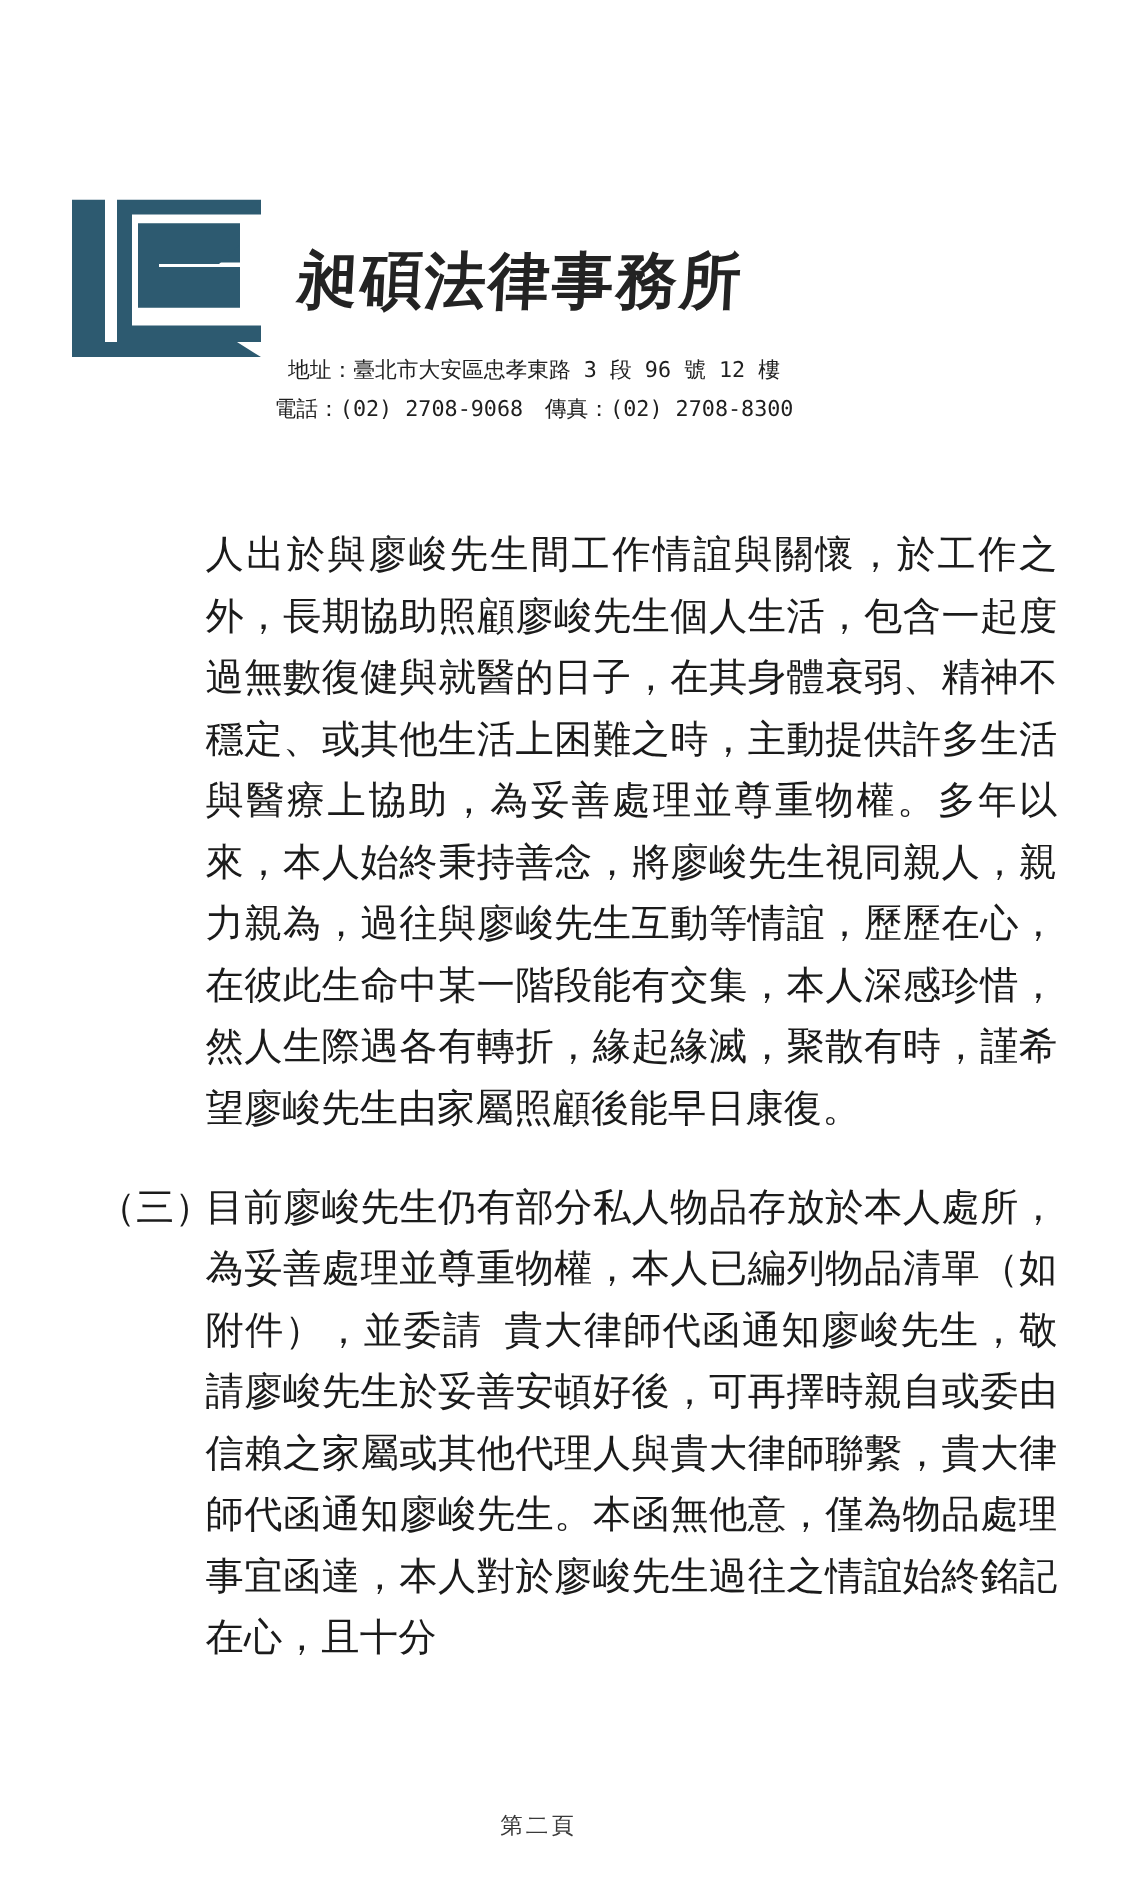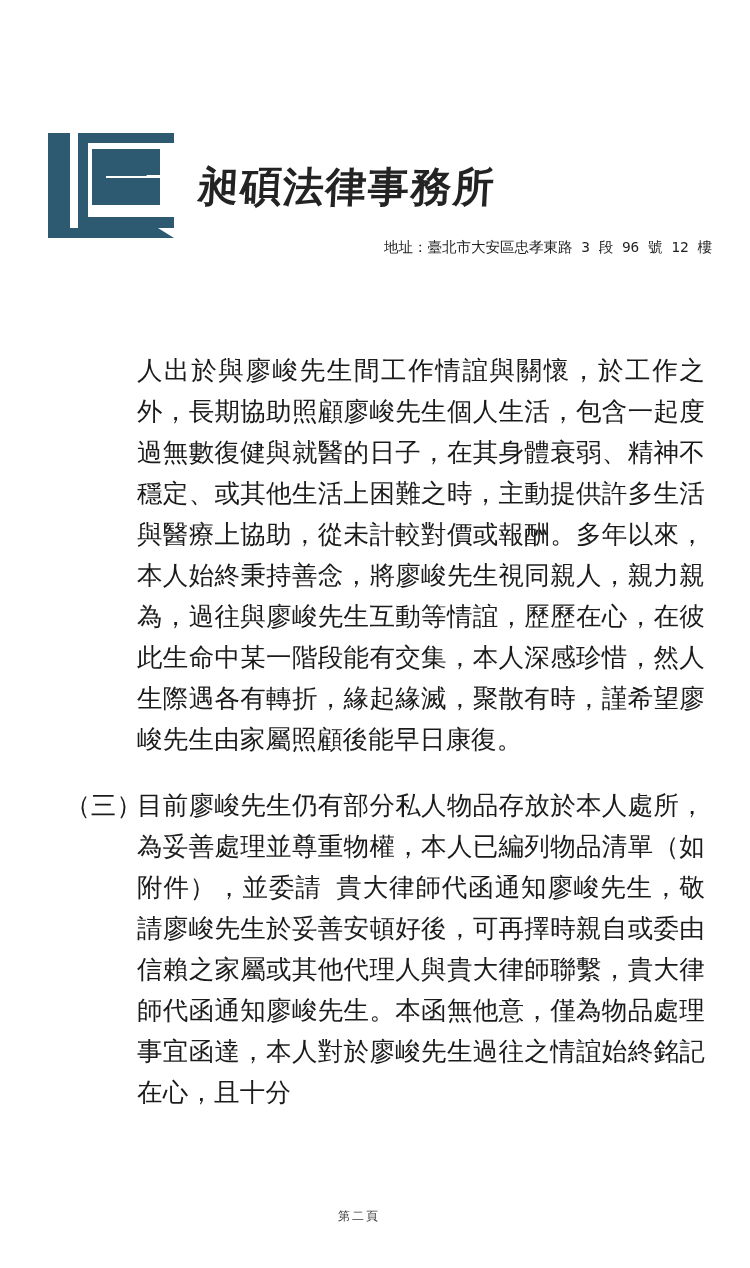--- a/index.html
+++ b/index.html
@@ -60,21 +60,21 @@
     left: 0;
     top: 108px;
     width: 712px;
     text-align: right;
     font-family: "DejaVu Sans Mono", "Liberation Mono", monospace;
     font-size: 14.5px;
     line-height: 26px;
     color: #1f1f1f;
     white-space: nowrap;
   }
-  .contact-line { display: block; }
+  .contact-line { display: block; text-align: center; }
 
   
   .body-text {
     position: absolute;
     left: 137px;
     top: 324px;
     width: 568px;
   }
 
   .para {
@@ -107,21 +107,21 @@
   
   .honorific-gap { display: inline-block; width: 0.55em; }
 
   
   .footer {
     position: absolute;
     left: 0;
     top: 1208px;
     width: 718px;
     text-align: center;
-    font-size: 12px;
+    font-size: 15px;
     letter-spacing: 2px;
     color: #3a3a3a;
   }
 </style>
 </head>
 <body>
 
 <div class="page">
 
   <div class="letterhead">
@@ -139,26 +139,27 @@
           <path d="M44 16 H112 V30 L98 43 H58 V45 H44 Z"></path>
           <path d="M44 53 H112 V72 H44 Z"></path>
         </g>
       </svg>
     </div>
 
     <div class="firm-name">昶碩法律事務所</div>
 
     <div class="contact-block">
       <span class="contact-line">地址：臺北市大安區忠孝東路 3 段 96 號 12 樓</span>
+      <span class="contact-line">電話：(02) 2708-9068　傳真：(02) 2708-8300</span>
     </div>
   </div>
 
   <div class="body-text">
 
-    <p class="para">人出於與廖峻先生間工作情誼與關懷，於工作之外，長期協助照顧廖峻先生個人生活，包含一起度過無數復健與就醫的日子，在其身體衰弱、精神不穩定、或其他生活上困難之時，主動提供許多生活與醫療上協助，從未計較對價或報酬。多年以來，本人始終秉持善念，將廖峻先生視同親人，親力親為，過往與廖峻先生互動等情誼，歷歷在心，在彼此生命中某一階段能有交集，本人深感珍惜，然人生際遇各有轉折，緣起緣滅，聚散有時，謹希望廖峻先生由家屬照顧後能早日康復。</p>
+    <p class="para">人出於與廖峻先生間工作情誼與關懷，於工作之外，長期協助照顧廖峻先生個人生活，包含一起度過無數復健與就醫的日子，在其身體衰弱、精神不穩定、或其他生活上困難之時，主動提供許多生活與醫療上協助，為妥善處理並尊重物權。多年以來，本人始終秉持善念，將廖峻先生視同親人，親力親為，過往與廖峻先生互動等情誼，歷歷在心，在彼此生命中某一階段能有交集，本人深感珍惜，然人生際遇各有轉折，緣起緣滅，聚散有時，謹希望廖峻先生由家屬照顧後能早日康復。</p>
 
     <p class="para with-marker">
       <span class="list-marker">（三）</span><span>目前廖峻先生仍有部分私人物品存放於本人處所，為妥善處理並尊重物權，本人已編列物品清單（如附件），並委請</span><span class="honorific-gap"></span><span>貴大律師代函通知廖峻先生，敬請廖峻先生於妥善安頓好後，可再擇時親自或委由信賴之家屬或其他代理人與貴大律師聯繫，貴大律師代函通知廖峻先生。本函無他意，僅為物品處理事宜函達，本人對於廖峻先生過往之情誼始終銘記在心，且十分</span>
     </p>
   </div>
 
   <div class="footer">
     <span>第二頁</span>
   </div>
 

